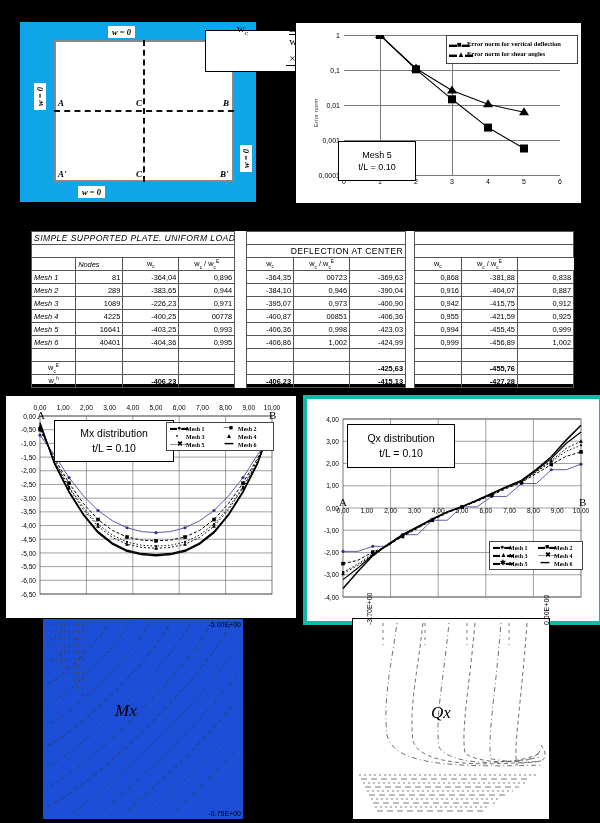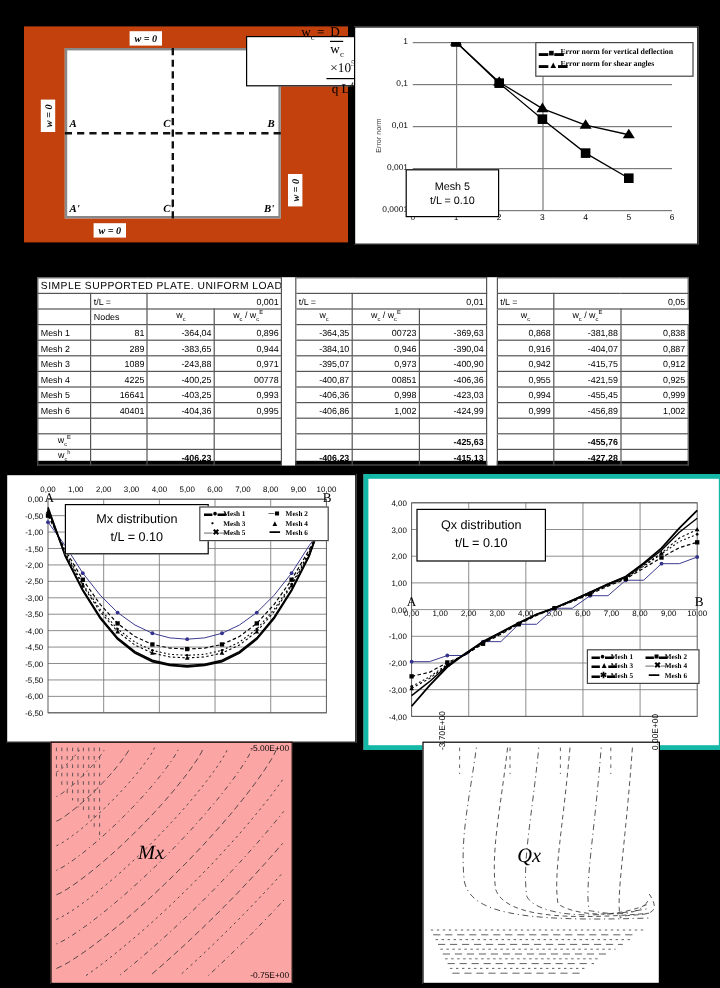--- a/index.html
+++ b/index.html
@@ -1,35 +1,35 @@
 <!DOCTYPE html>
 <html><head>
 <meta charset="utf-8">
 <style>
   html,body{margin:0;padding:0;background:#000;}
   body{width:600px;height:823px;position:relative;overflow:hidden;
        font-family:"Liberation Sans",sans-serif;color:#000;}
   .panel{position:absolute;background:#fff;}
 
   
-  #p-plate{left:20px;top:22px;width:270px;height:180px;background:#c2410c;}
+  #p-plate{left:20px;top:22px;width:236px;height:180px;background:#0ea5e9;}
   .plate-box{position:absolute;left:34px;top:18px;width:180px;height:142px;
              border:2px solid #888;box-sizing:border-box;background:#fff;}
   .dash-h{position:absolute;left:34px;top:88px;width:180px;height:0;
           border-top:2px dashed #111;}
   .dash-v{position:absolute;left:123px;top:18px;width:0;height:142px;
           border-left:2px dashed #111;}
   .corner{position:absolute;font:italic bold 9px "Liberation Serif",serif;}
   .bclabel{position:absolute;background:#fff;font:italic bold 8.5px "Liberation Serif",serif;
            padding:1px 4px;white-space:nowrap;}
   .rot-l{transform:rotate(-90deg);transform-origin:left top;}
   .formula-box{position:absolute;left:205px;top:30px;width:92px;height:42px;
                border:1px solid #000;background:#fff;box-sizing:border-box;
                display:flex;align-items:center;justify-content:center;}
-  .frm{font:11px "Liberation Serif",serif;display:flex;align-items:flex-start;gap:2px;margin-left:48px;}
+  .frm{font:11px "Liberation Serif",serif;display:flex;align-items:flex-start;gap:16px;margin-left:48px;}
   .frac{display:inline-flex;flex-direction:column;align-items:center;line-height:1.15;}
   .frac .num{border-bottom:1.2px solid #000;padding:0 3px 1px;}
   .frac .den{padding:1px 3px 0;}
   .ovl{border-top:1.2px solid #000;padding-top:0px;display:inline-block;}
   sub{font-size:.65em;} sup{font-size:.65em;}
 
   
   #p-conv{left:295px;top:22px;width:285px;height:180px;border:1px solid #000;}
   #p-conv .plotarea{position:absolute;left:48px;top:12px;width:216px;height:140px;}
   .gl{position:absolute;background:#7a7a7a;}
@@ -48,40 +48,40 @@
   .meshbox{position:absolute;left:42px;top:118px;width:76px;height:38px;border:1px solid #000;
            background:#fff;display:flex;flex-direction:column;align-items:center;
            justify-content:center;font:9px "Liberation Sans",sans-serif;line-height:1.35;}
 
   
   #p-table{left:30px;top:230px;width:545px;height:155px;background:#fff;
            border:1px solid #000;box-sizing:border-box;}
   table.dt{border-collapse:collapse;width:100%;height:100%;
            font:7.4px "Liberation Sans",sans-serif;table-layout:fixed;}
   table.dt td{border:.8px solid #555;padding:0 2px;height:12px;white-space:nowrap;overflow:hidden;}
-  td.r{text-align:right;} td.c{text-align:center;} td.l{text-align:left;}
+  td.r{text-align:right;} td.c{text-align:center;} td.l{text-align:left;font-style:italic;}
   td.b{font-weight:bold;}
   .sep{background:#fff;border-top:none!important;border-bottom:none!important;}
   .ttl{font-size:8.6px;letter-spacing:.4px;}
 
   
   #p-mx{left:5px;top:395px;width:290px;height:222px;border:1px solid #000;}
   #p-qx{left:303px;top:395px;width:292px;height:222px;border:4px solid #14b8a6;}
   .cbox{position:absolute;border:1px solid #000;background:#fff;
         display:flex;flex-direction:column;align-items:center;justify-content:center;
         font:10.5px "Liberation Sans",sans-serif;line-height:1.4;}
   .dlegend{position:absolute;border:1px solid #444;background:#fff;padding:2px 3px;
            font:6px "Liberation Serif",serif;font-weight:bold;box-sizing:border-box;}
   .dlegend .grid2{display:grid;grid-template-columns:1fr 1fr;gap:1px 4px;}
   .dlegend .it{display:flex;align-items:center;gap:2px;white-space:nowrap;}
   .dlegend .k{width:14px;flex:0 0 14px;text-align:center;font-size:7px;line-height:1;}
   .ax-letter{position:absolute;font:11px "Liberation Serif",serif;}
 
   
-  #p-mxc{left:42px;top:618px;width:200px;height:200px;border:1px solid #000;background:#fca5a5;}
+  #p-mxc{left:42px;top:618px;width:200px;height:200px;border:1px solid #000;background:#1d4ed8;}
   #p-qxc{left:352px;top:618px;width:196px;height:200px;border:1px solid #000;background:#fff;}
   .cf-lab{position:absolute;font:7px "Liberation Sans",sans-serif;white-space:nowrap;}
   .cf-rot{transform:rotate(-90deg);transform-origin:left top;}
   .cf-name{position:absolute;font:italic 17px "Liberation Serif",serif;}
   svg{display:block;}
 </style>
 </head>
 <body>
 
 <div class="panel" id="p-plate">
@@ -196,29 +196,25 @@
     </colgroup>
     <tbody>
       <tr>
         <td class="l ttl" colspan="4">SIMPLE SUPPORTED PLATE. UNIFORM LOAD</td>
         <td class="sep"></td>
         <td colspan="3"></td>
         <td class="sep"></td>
         <td colspan="3"></td>
       </tr>
       <tr>
-        <td></td>
-        <td class="l">t/L =</td>
-        <td class="r" colspan="2">0,001</td>
-        <td class="sep"></td>
-        <td class="l">t/L =</td>
-        <td class="r" colspan="2">0,01</td>
-        <td class="sep"></td>
-        <td class="l">t/L =</td>
-        <td class="r" colspan="2">0,05</td>
+        <td colspan="4"></td>
+        <td class="sep"></td>
+        <td class="r ttl" colspan="3">DEFLECTION   AT   CENTER</td>
+        <td class="sep"></td>
+        <td colspan="3"></td>
       </tr>
       <tr>
         <td></td>
         <td class="l">Nodes</td>
         <td class="c">w<sub>c</sub></td>
         <td class="c">w<sub>c</sub>&nbsp;/&nbsp;w<sub>c</sub><sup>E</sup></td>
         <td class="sep"></td>
         <td class="c">w<sub>c</sub></td>
         <td class="c">w<sub>c</sub>&nbsp;/&nbsp;w<sub>c</sub><sup>E</sup></td>
         <td class="c" style="border:none"></td>
@@ -251,21 +247,21 @@
         <td class="r">0,946</td>
         <td class="r">-390,04</td>
         <td class="sep"></td>
         <td class="r">0,916</td>
         <td class="r">-404,07</td>
         <td class="r">0,887</td>
       </tr>
       <tr>
         <td class="l">Mesh 3</td>
         <td class="r">1089</td>
-        <td class="r">-243,88</td>
+        <td class="r">-226,23</td>
         <td class="r">0,971</td>
         <td class="sep"></td>
         <td class="r">-395,07</td>
         <td class="r">0,973</td>
         <td class="r">-400,90</td>
         <td class="sep"></td>
         <td class="r">0,942</td>
         <td class="r">-415,75</td>
         <td class="r">0,912</td>
       </tr>

